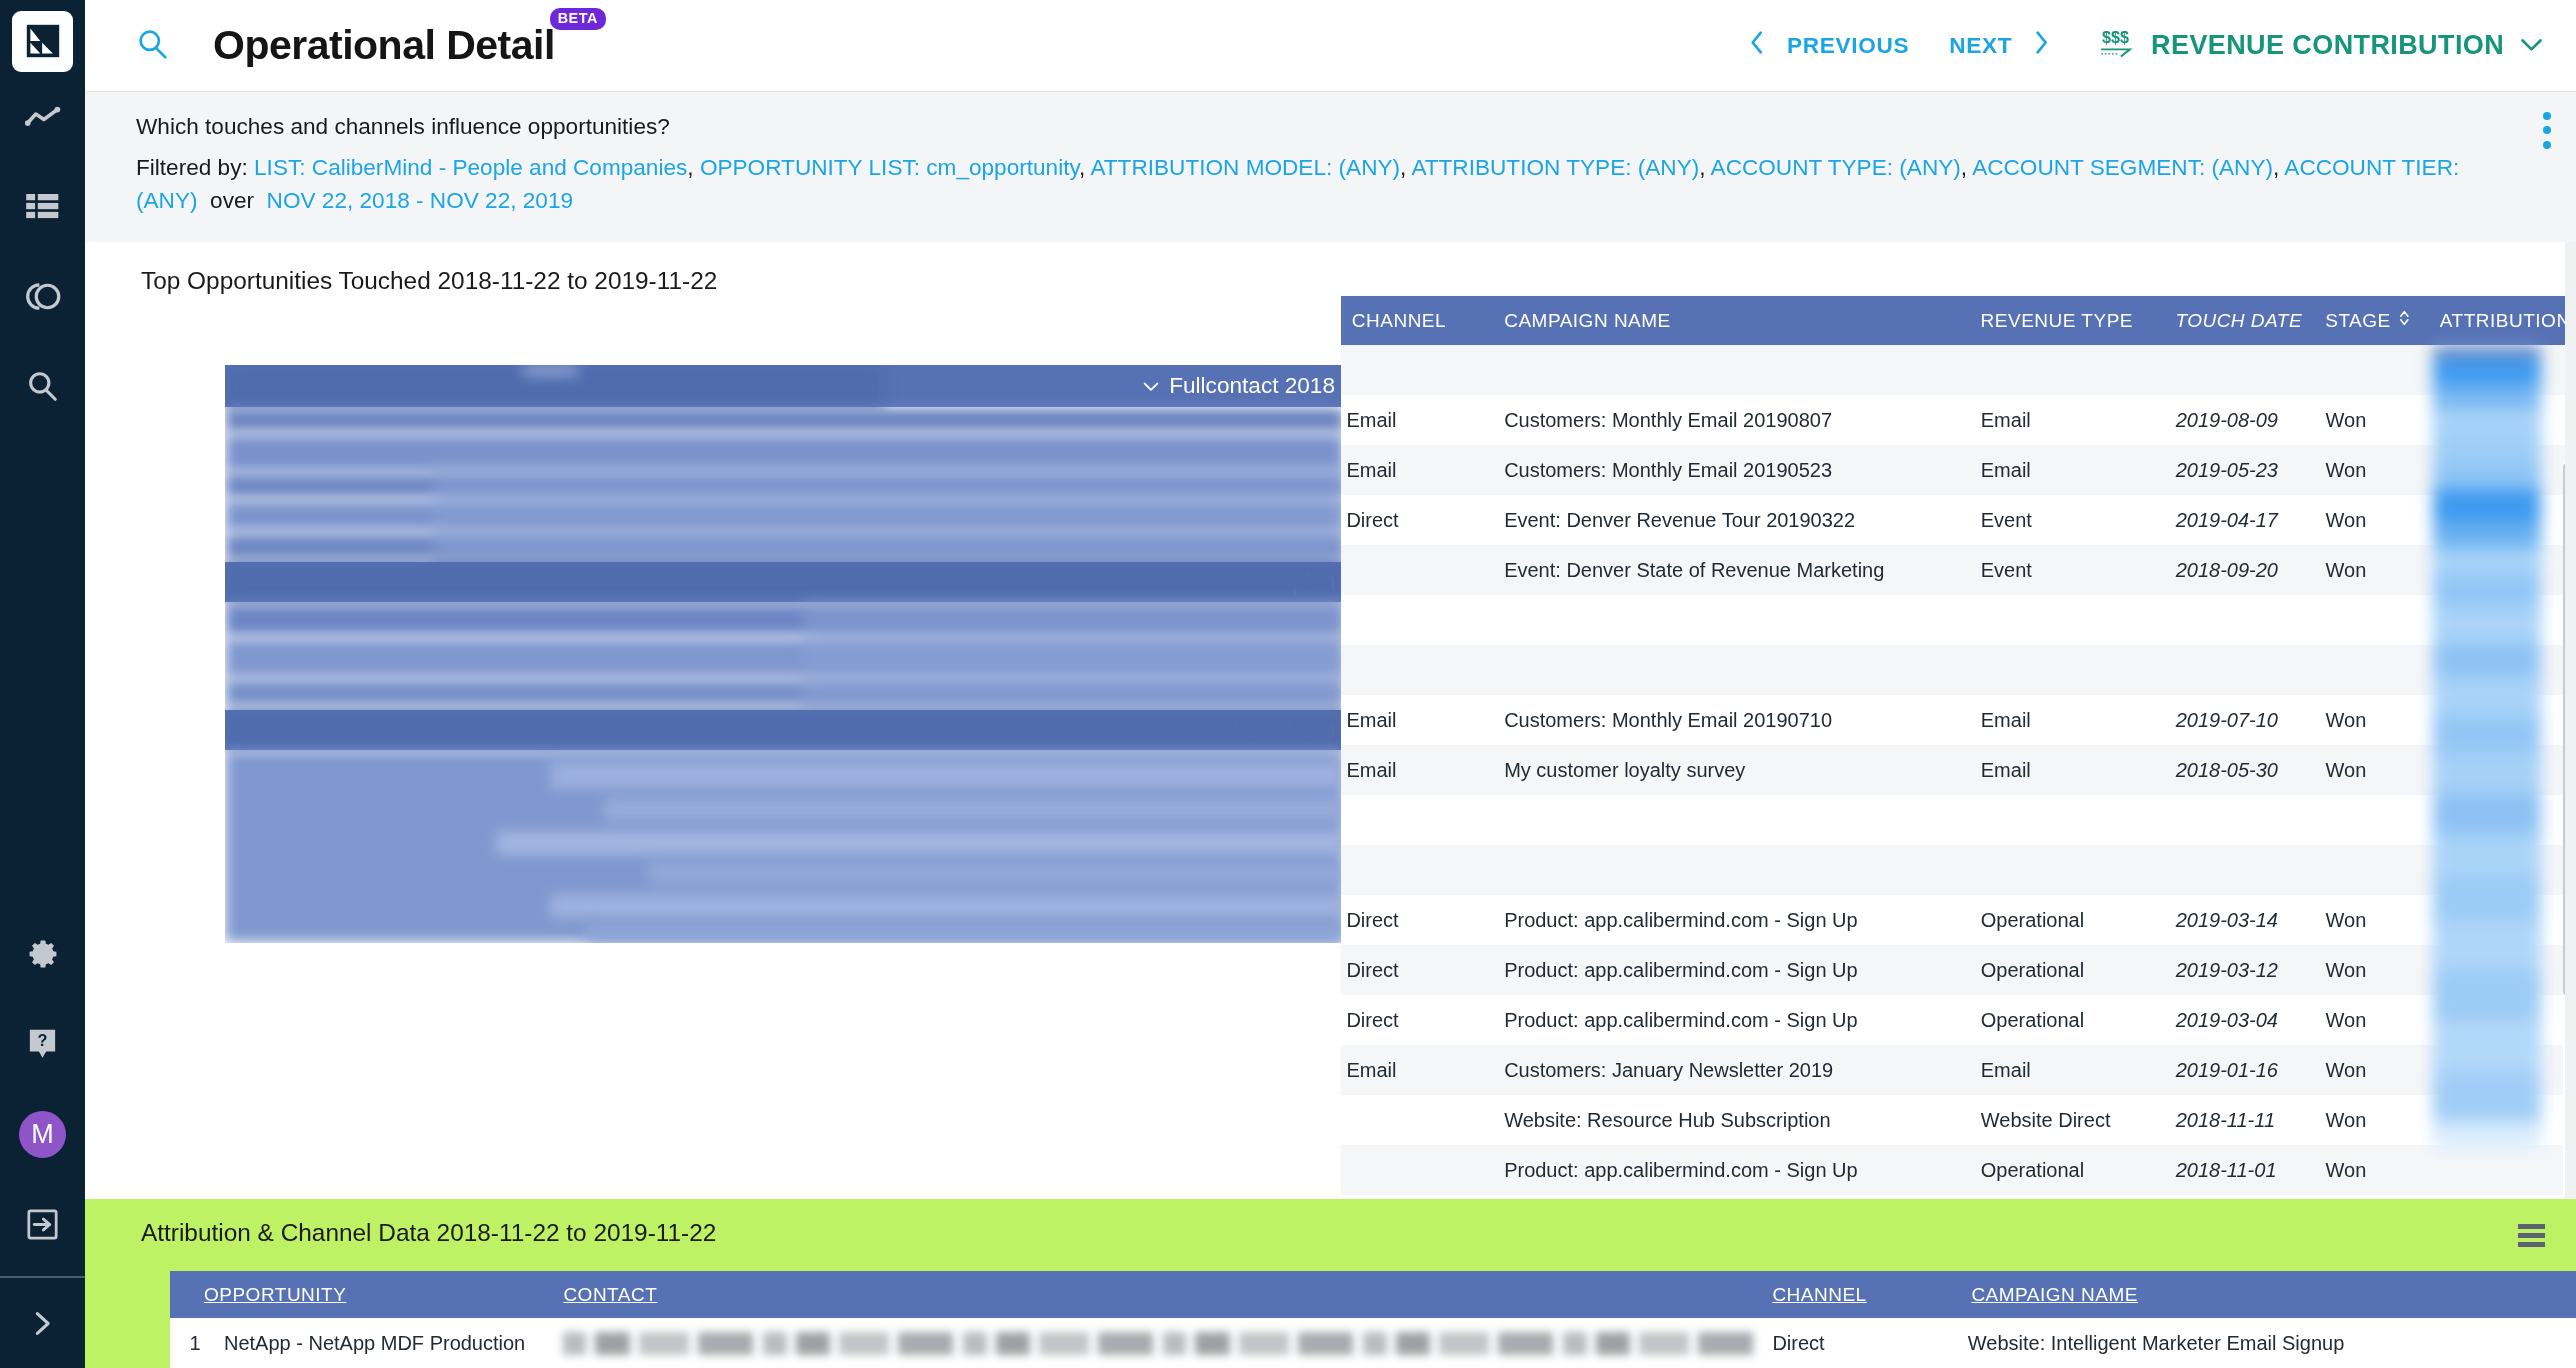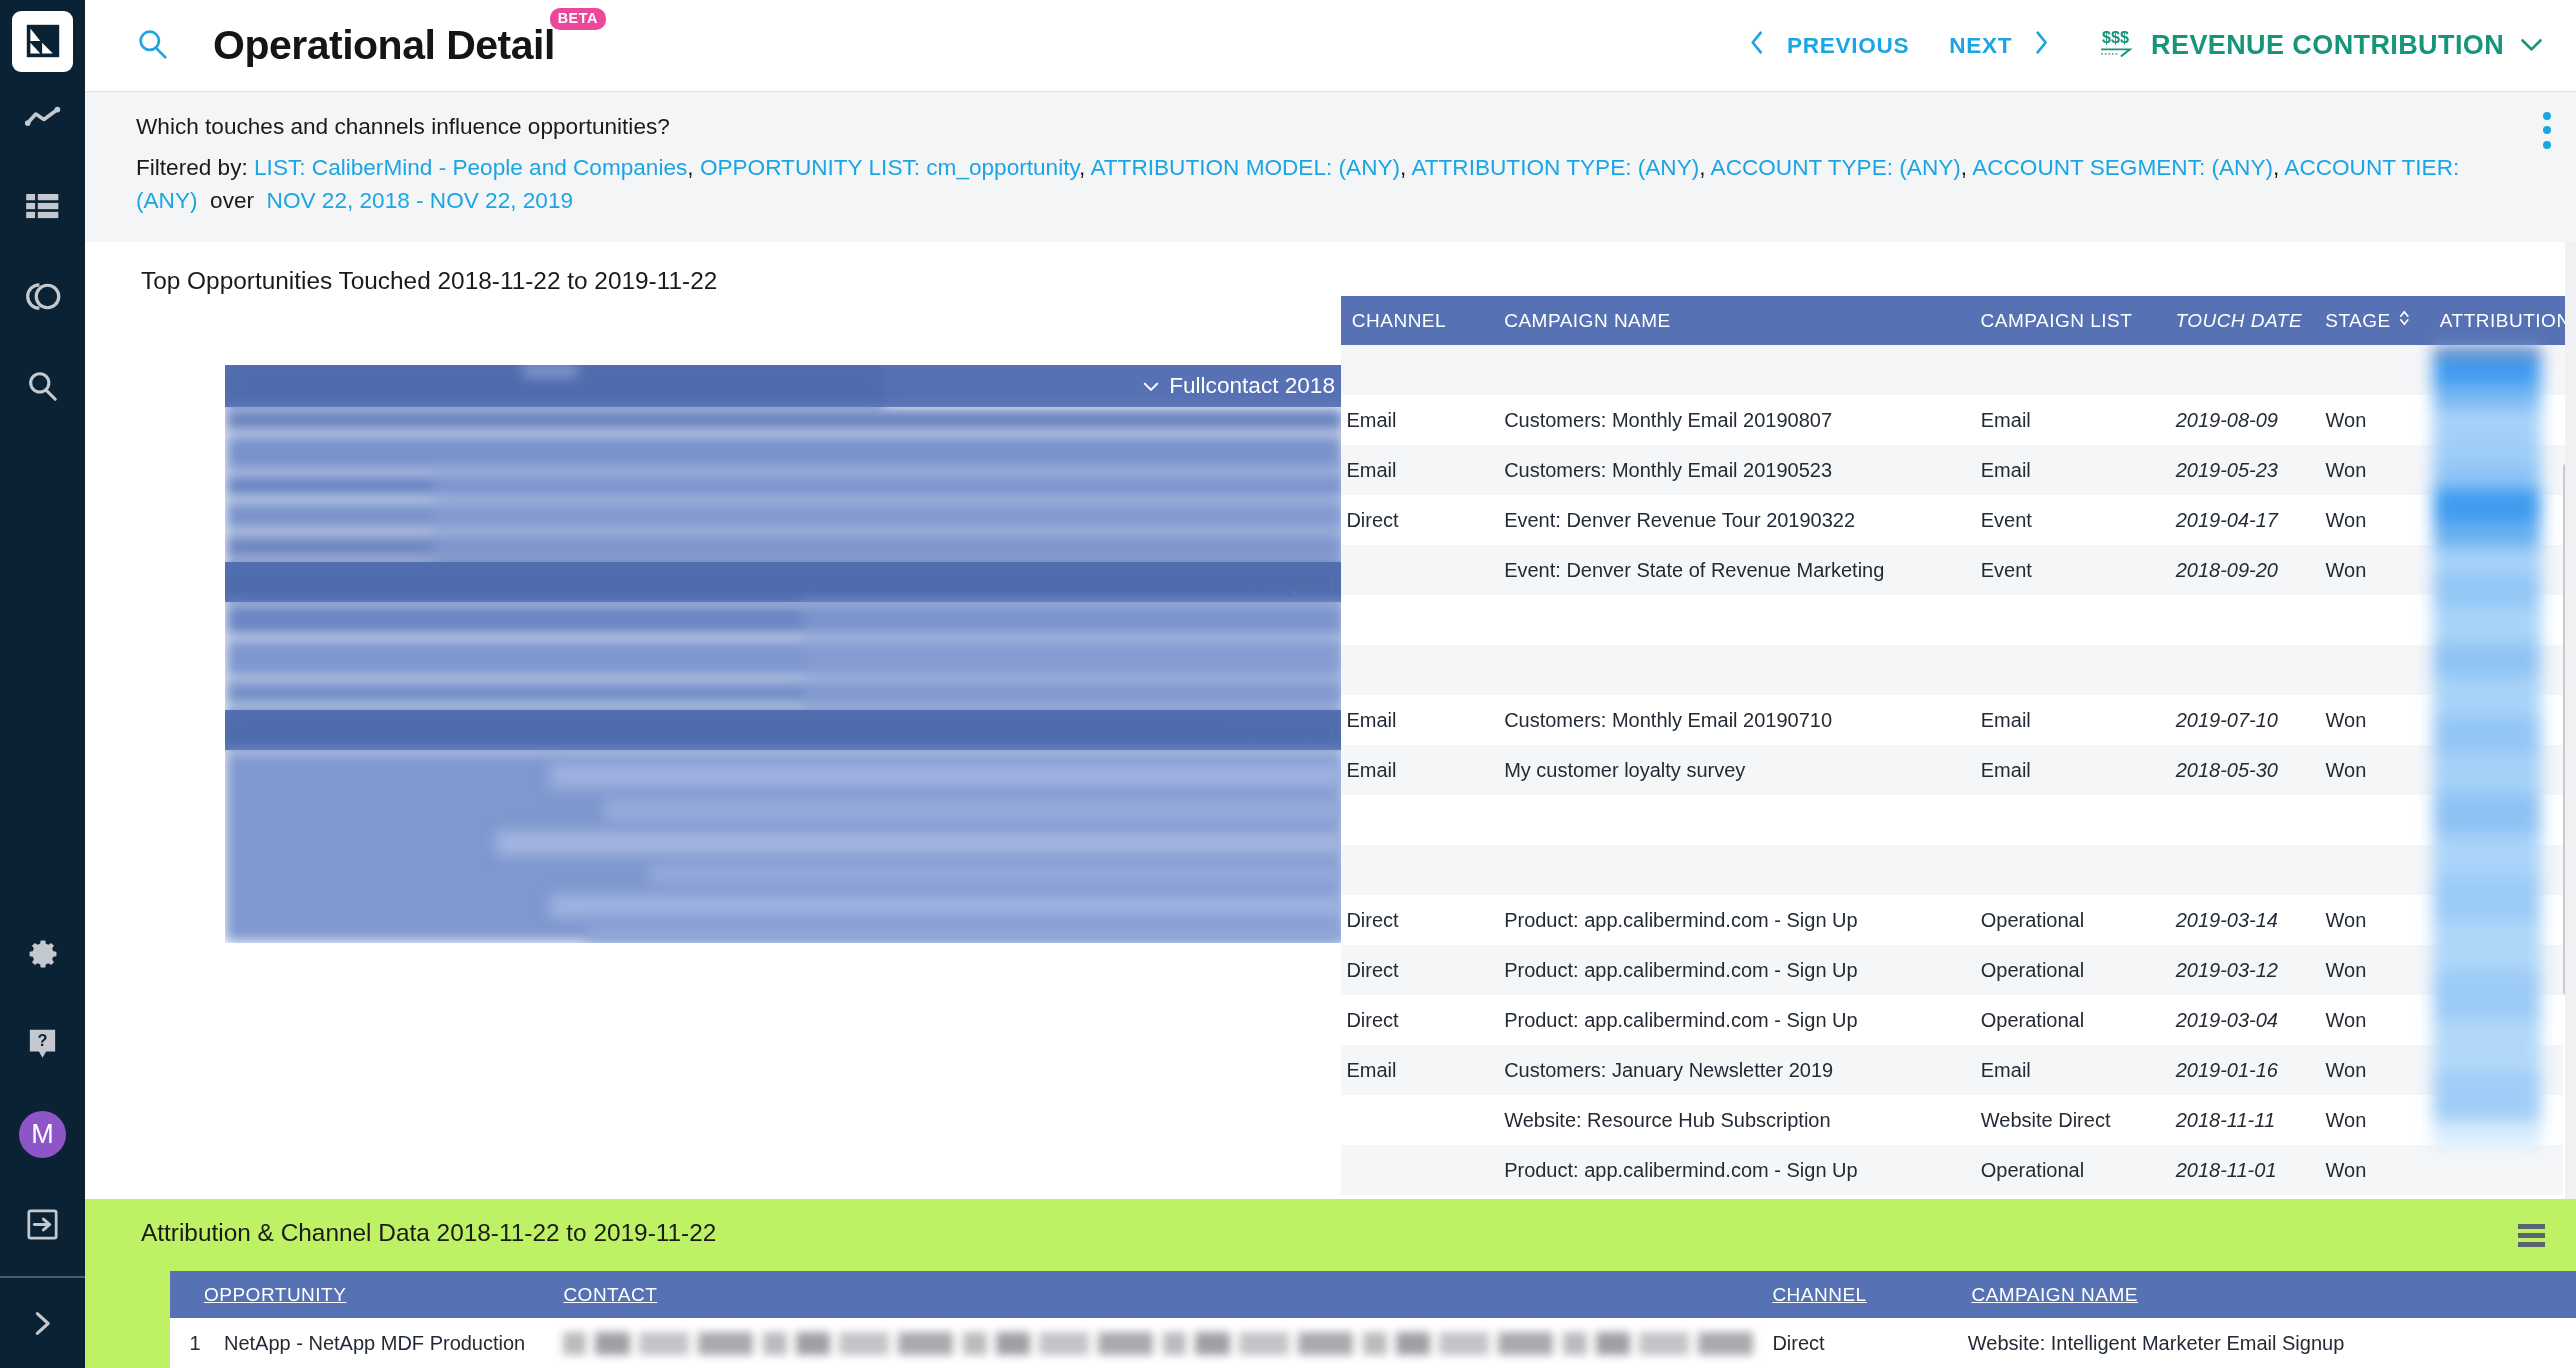--- a/index.html
+++ b/index.html
@@ -52,21 +52,21 @@
   }
   #search-icon-btn { margin-left: 52px; cursor: pointer; display:flex; }
   #page-title {
     margin-left: 45px;
     font-size: 41px; font-weight: 700; color: #151515;
     letter-spacing: -0.5px;
     position: relative;
   }
   #beta-badge {
     position: absolute; right: -51px; top: -14.4px;
-    background: #ec4899; color: #fff;
+    background: #6d28d9; color: #fff;
     font-size: 14.4px; font-weight: 700;
     padding: 2.7px 8.1px 3.6px; border-radius: 10px;
     letter-spacing: 0.5px;
   }
   #header-right {
     margin-left: auto; margin-right: 32.5px;
     display: flex; align-items: center; gap: 0;
   }
   .nav-btn {
     color: #1ba5e3; font-size: 22.6px; font-weight: 600;
@@ -438,21 +438,21 @@
       <div class="blurbar" style="left:271px;top:466px;width:848px;height:23.5px;background:#a3b5e0;"></div>
       <div class="blurbar" style="left:424px;top:498px;width:695px;height:21.7px;background:#94a9da;"></div>
       <div class="blurbar" style="left:325px;top:529px;width:794px;height:23.5px;background:#9fb2df;"></div>
       <div class="blurbar" style="left:361px;top:558px;width:758px;height:20px;background:#8fa5d7;"></div>
     </div>
 
     <div id="touch-table">
       <div id="touch-head">
         <div class="th c-channel">CHANNEL</div>
         <div class="th c-campaign">CAMPAIGN NAME</div>
-        <div class="th c-type">CAMPAIGN LIST</div>
+        <div class="th c-type">REVENUE TYPE</div>
         <div class="th c-touch">TOUCH DATE</div>
         <div class="th c-stage">
           <span>STAGE</span>
           <span>
             <svg width="12.6" height="18" viewBox="0 0 14 20">
               <polyline points="3,8 7,3 11,8" fill="none" stroke="#fff" stroke-width="1.8" stroke-linecap="round" stroke-linejoin="round"></polyline>
               <polyline points="3,12 7,17 11,12" fill="none" stroke="#fff" stroke-width="1.8" stroke-linecap="round" stroke-linejoin="round"></polyline>
             </svg>
           </span>
         </div>

